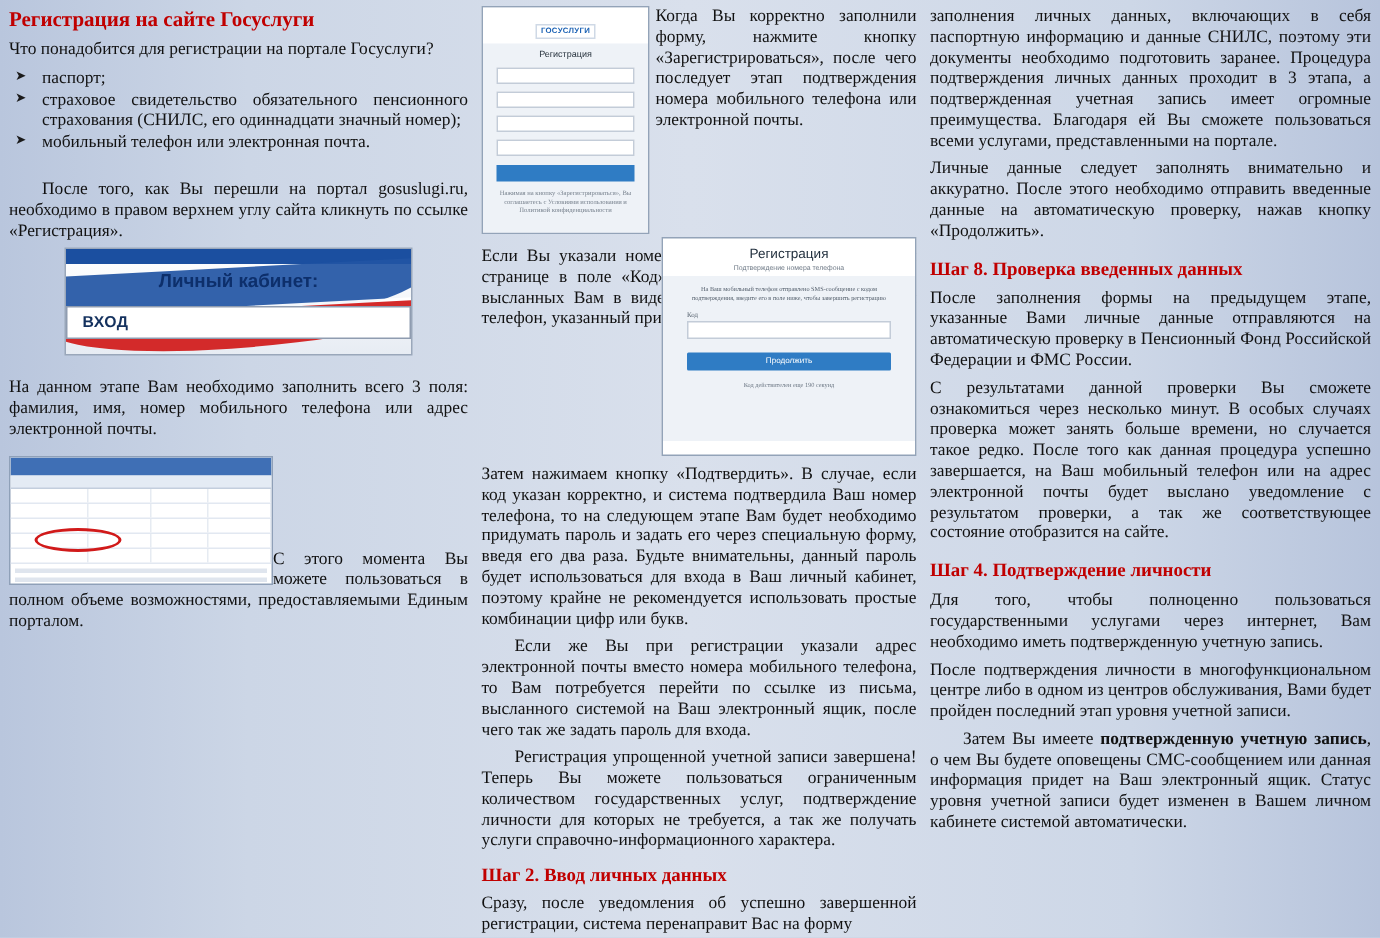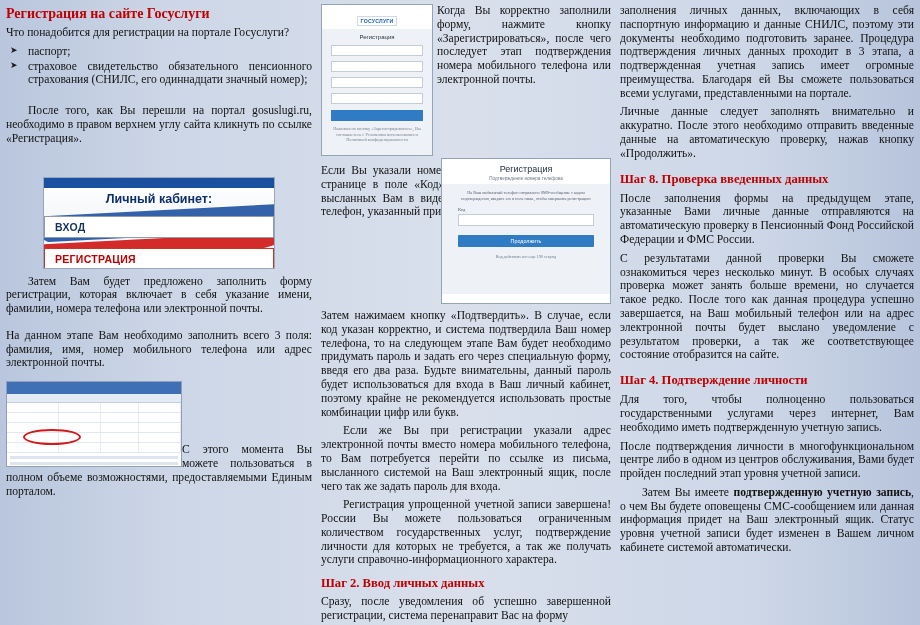--- a/index.html
+++ b/index.html
@@ -73,22 +73,22 @@
     content: "\27A4";
     position: absolute;
     left: 4px; top: 0px;
     font-size: 9px;
     color: #1a1a1a;
   }
   b { font-weight: bold; }
 
   
   .fig-lk {
-    width: 232px; height: 92px;
-    margin: 26px auto 6px auto;
+    width: 232px; height: 72px;
+    margin: 0 auto 6px auto;
     background: linear-gradient(180deg,#ffffff 0%,#f2f5f9 58%,#e7ecf3 100%);
     border: 1px solid #9aa7ba;
     position: relative;
     overflow: hidden;
   }
   .lk-stripe-b { position:absolute; left:0; top:0; width:100%; height:10px; background:#1b4fa0; }
   .lk-wave1 { position:absolute; left:-10px; bottom:18px; width:260px; height:40px; background:#2255a4;
      border-radius: 0 0 60% 40%/0 0 100% 70%; opacity:.92; transform: rotate(-3deg);}
   .lk-wave2 { position:absolute; left:-10px; bottom:4px; width:260px; height:26px; background:#d32a2a;
      border-radius: 0 0 60% 40%/0 0 100% 70%; transform: rotate(-3deg);}
@@ -174,36 +174,36 @@
 <body>
 
 <div class="page">
 
   <div class="col col1">
     <div class="h-title">Регистрация на сайте Госуслуги</div>
     <p>Что понадобится для регистрации на портале Госуслуги?</p>
     <ul class="bullets">
       <li>паспорт;</li>
       <li>страховое свидетельство обязательного пенсионного страхования (СНИЛС, его одиннадцати значный номер);</li>
+      <li>мобильный телефон или электронная почта.</li>
     </ul>
     <p class="indent" style="margin-top:12px;">После того, как Вы перешли на портал gosuslugi.ru, необходимо в правом верхнем углу сайта кликнуть по ссылке «Регистрация».</p>
 
     <div class="fig-lk">
       <div class="lk-stripe-b"></div>
       <div class="lk-wave1"></div>
       <div class="lk-wave3"></div>
       <div class="lk-wave2"></div>
       <div class="lk-title">Личный кабинет:</div>
       <div class="lk-btns">
         <div class="lk-btn">ВХОД</div>
         <div class="lk-btn red">РЕГИСТРАЦИЯ</div>
       </div>
     </div>
 
-    <p class="indent">Затем Вам будет предложено заполнить форму регистрации, которая включает в себя указание имени, фамилии, номера телефона или электронной почты.</p>
 
     <p style="margin-top:8px;">На данном этапе Вам необходимо заполнить всего 3 поля: фамилия, имя, номер мобильного телефона или адрес электронной почты.</p>
 
     <div class="clearfix">
       <div class="fig-tbl">
         <div class="tb-head"></div>
         <div class="tb-sub"></div>
         <div class="tb-row">
             <div class="tb-c a"></div>
             <div class="tb-c b"></div>
@@ -275,21 +275,21 @@
           <div class="cf-input"></div>
           <div class="cf-btn">Продолжить</div>
           <div class="cf-foot">Код действителен еще 190 секунд</div>
         </div>
       </div>
       <div style="height:150px;"></div>
     </div>
 
     <p>Затем нажимаем кнопку «Подтвердить». В случае, если код указан корректно, и система подтвердила Ваш номер телефона, то на следующем этапе Вам будет необходимо придумать пароль и задать его через специальную форму, введя его два раза. Будьте внимательны, данный пароль будет использоваться для входа в Ваш личный кабинет, поэтому крайне не рекомендуется использовать простые комбинации цифр или букв.</p>
     <p class="indent">Если же Вы при регистрации указали адрес электронной почты вместо номера мобильного телефона, то Вам потребуется перейти по ссылке из письма, высланного системой на Ваш электронный ящик, после чего так же задать пароль для входа.</p>
-    <p class="indent">Регистрация упрощенной учетной записи завершена! России Вы можете пользоваться ограниченным количеством государственных услуг, подтверждение личности для которых не требуется, а так же получать услуги справочно-информационного характера.</p>
+    <p class="indent">Регистрация упрощенной учетной записи завершена! Теперь Вы можете пользоваться ограниченным количеством государственных услуг, подтверждение личности для которых не требуется, а так же получать услуги справочно-информационного характера.</p>
 
     <div class="h-step-c">Шаг 2. Ввод личных данных</div>
     <p>Сразу, после уведомления об успешно завершенной регистрации, система перенаправит Вас на форму</p>
   </div>
 
   <div class="col col3">
     <p>заполнения личных данных, включающих в себя паспортную информацию и данные СНИЛС, поэтому эти документы необходимо подготовить заранее. Процедура подтверждения личных данных проходит в 3 этапа, а подтвержденная учетная запись имеет огромные преимущества. Благодаря ей Вы сможете пользоваться всеми услугами, представленными на портале.</p>
     <p>Личные данные следует заполнять внимательно и аккуратно. После этого необходимо отправить введенные данные на автоматическую проверку, нажав кнопку «Продолжить».</p>
 
     <div class="h-step">Шаг 8. Проверка введенных данных</div>

